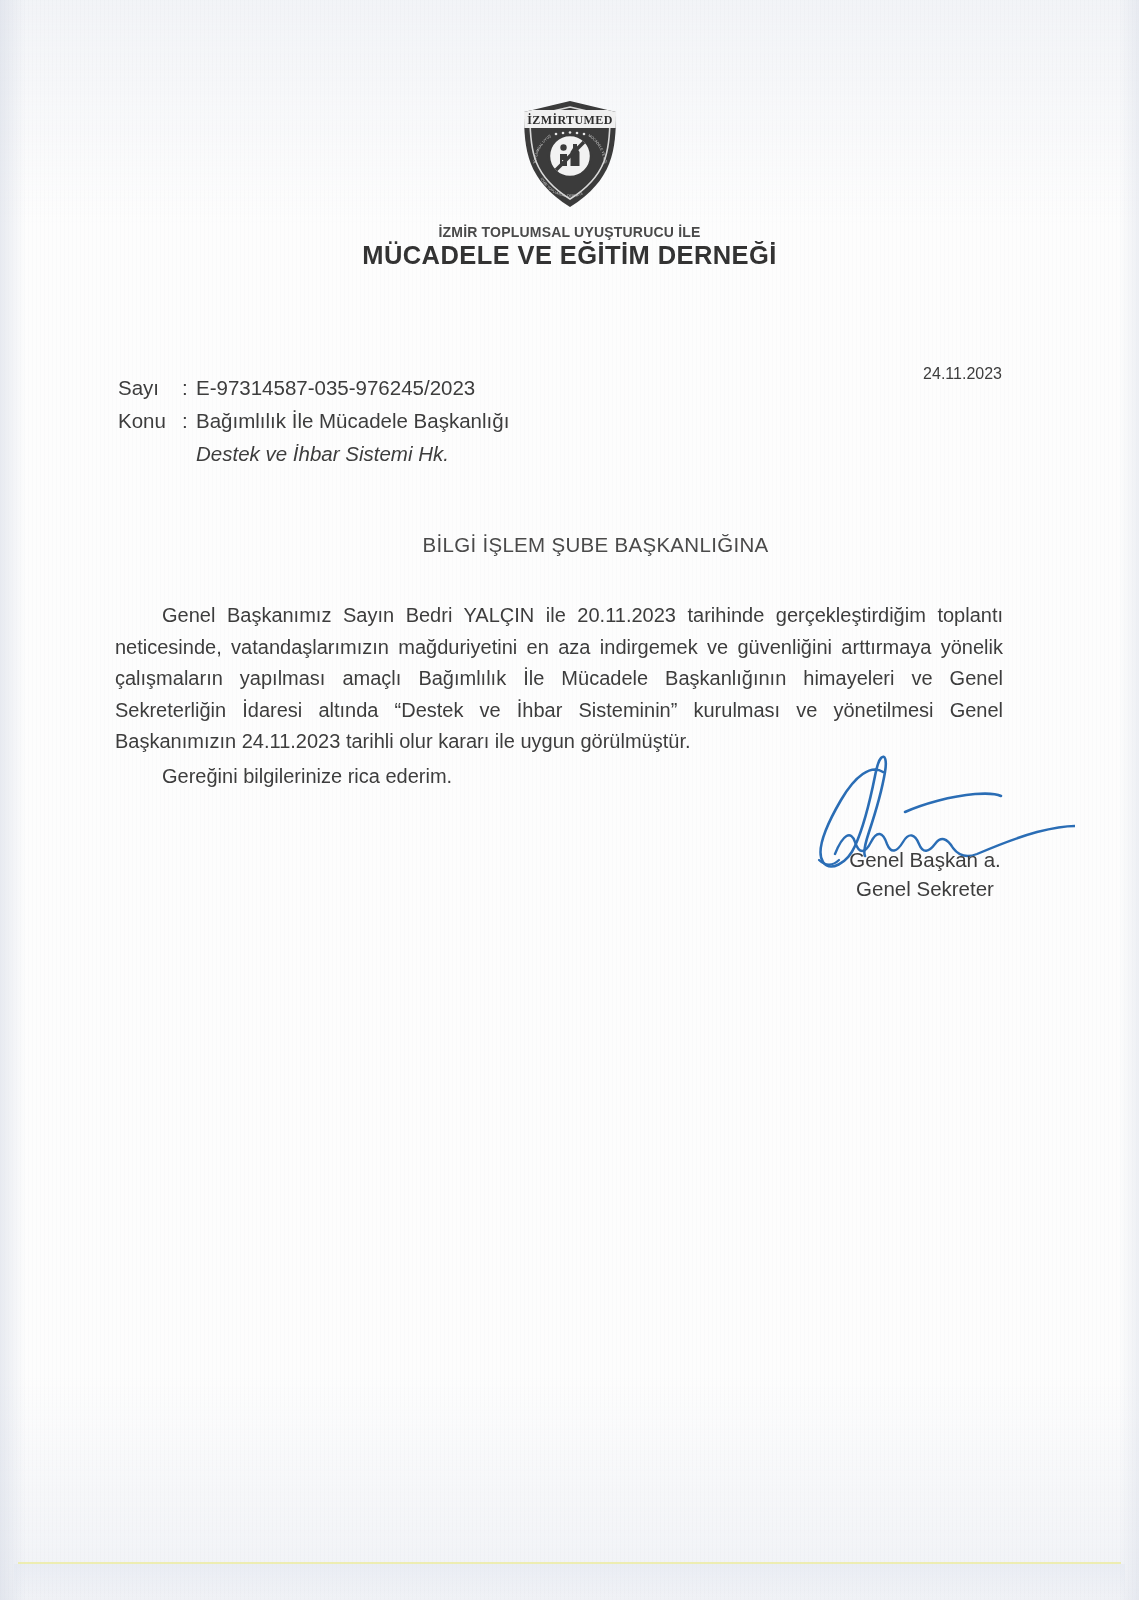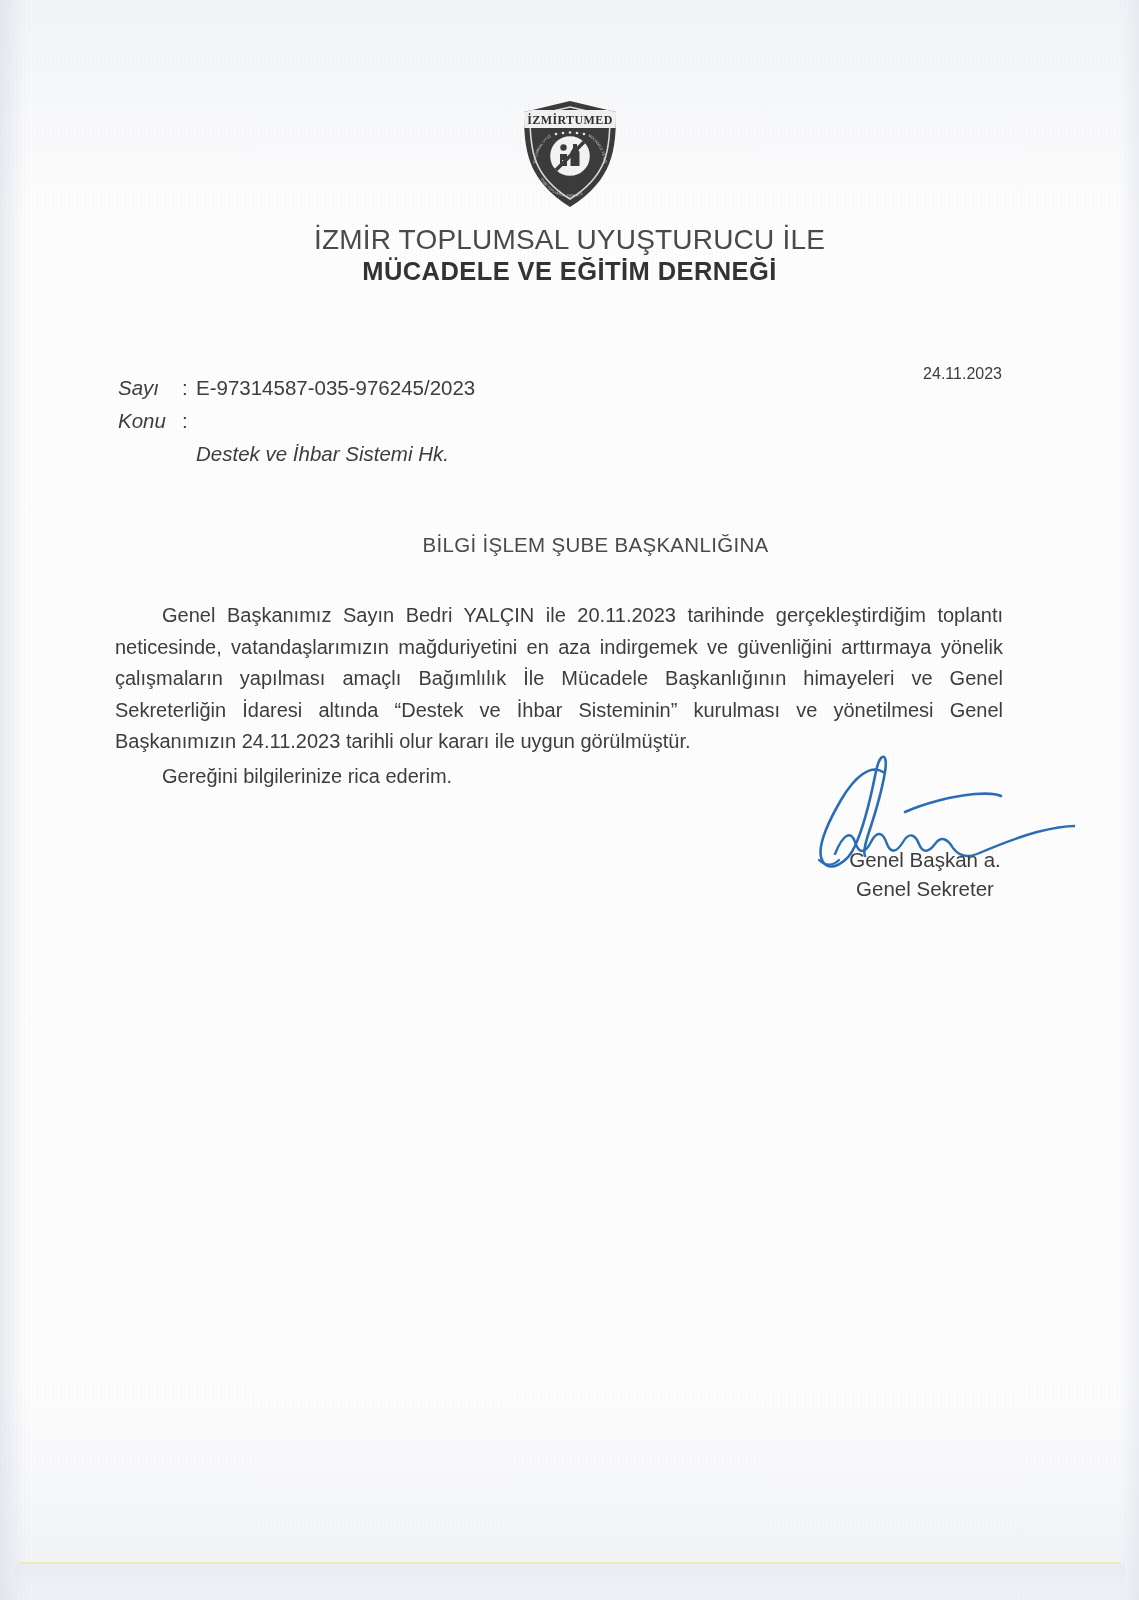--- a/index.html
+++ b/index.html
@@ -78,24 +78,24 @@
     left: 0;
     width: 100%;
     text-align: center;
   }
   .emblem {
     display: block;
     margin: 0 auto;
   }
   .org-line1 {
     margin-top: 14px;
-    font-size: 28px;
+    font-size: 14px;
     letter-spacing: .2px;
     color: #4a4a4a;
-    font-weight: 400;
+    font-weight: 700;
     white-space: nowrap;
   }
   .org-line2 {
     margin-top: 1px;
     font-size: 25px;
     font-weight: 700;
     letter-spacing: .4px;
     color: #333333;
     white-space: nowrap;
     transform: scaleX(1.02);
@@ -107,21 +107,21 @@
     top: 371px;
     left: 118px;
     font-size: 20.5px;
     line-height: 33px;
     color: #3d3d3d;
   }
   .meta-row {
     display: flex;
     align-items: flex-start;
   }
-  .meta-label { width: 64px; flex: 0 0 64px; font-style: italic; }
+  .meta-label { width: 64px; flex: 0 0 64px; }
   .meta-colon { width: 14px; flex: 0 0 14px; }
   .meta-value { white-space: nowrap; }
   .meta-value-cont { margin-left: 78px; white-space: nowrap; font-style: italic; }
 
   .doc-date {
     position: absolute;
     top: 365px;
     right: 137px;
     font-size: 16px;
     color: #3d3d3d;
@@ -258,20 +258,21 @@
 
   <div class="meta">
     <div class="meta-row">
       <span class="meta-label">Sayı</span>
       <span class="meta-colon">:</span>
       <span class="meta-value">E-97314587-035-976245/2023</span>
     </div>
     <div class="meta-row">
       <span class="meta-label">Konu</span>
       <span class="meta-colon">:</span>
+      <span class="meta-value">Bağımlılık İle Mücadele Başkanlığı</span>
     </div>
     <div>
       <span class="meta-value-cont">Destek ve İhbar Sistemi Hk.</span>
     </div>
   </div>
 
   <div class="doc-date">24.11.2023</div>
 
   <div class="recipient">BİLGİ İŞLEM ŞUBE BAŞKANLIĞINA</div>
 

